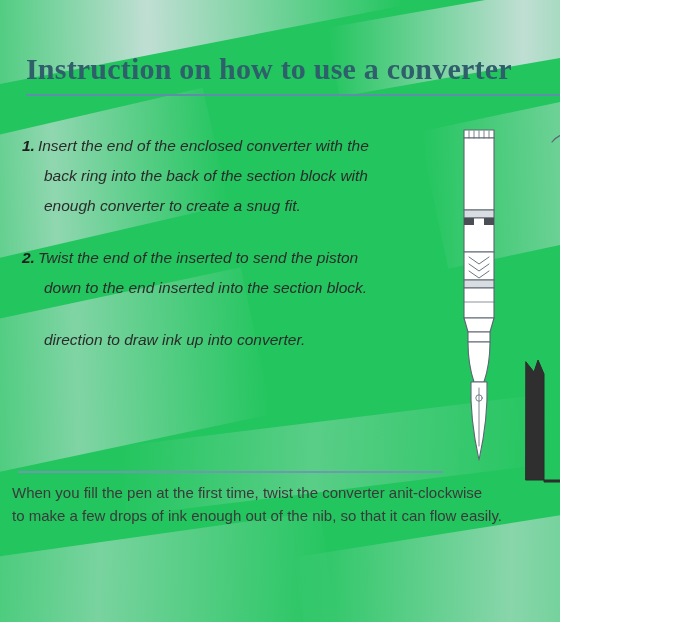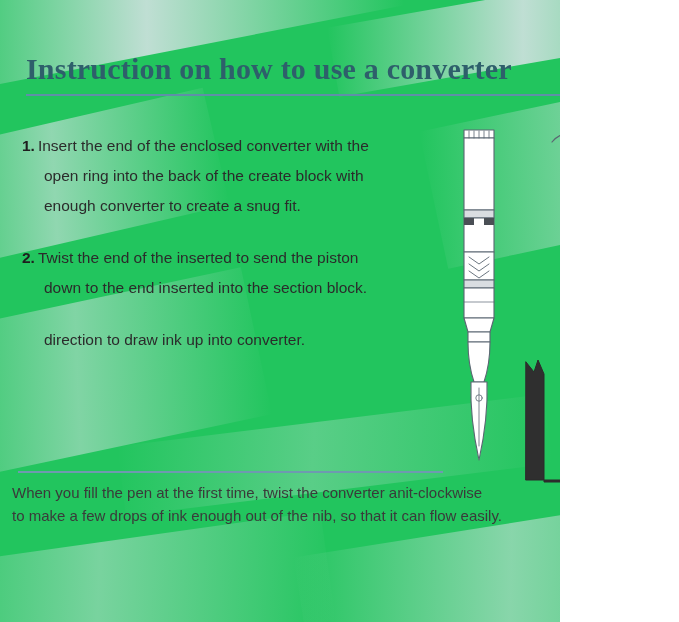--- a/index.html
+++ b/index.html
@@ -59,20 +59,21 @@
 
   
   .steps {
     position: absolute;
     left: 22px;
     top: 131px;
     width: 420px;
   }
   .step {
     margin-bottom: 22px;
+    font-style: italic;
   }
   .step-line {
     display: block;
     font-size: 15.5px;
     color: #2b2b2b;
     line-height: 30px;
     white-space: nowrap;
   }
   .step-num {
     font-weight: bold;
@@ -128,21 +129,21 @@
   <div class="streak s7"></div>
   <div class="streak s8"></div>
 
   <div class="heading">Instruction on how to use a converter</div>
   <div class="heading-rule"></div>
 
   <div class="steps">
 
     <div class="step">
       <span class="step-line"><span class="step-num">1.</span><span>Insert the end of the enclosed converter with the</span></span>
-      <span class="step-line indent">open ring into the back of the create block with</span>
+      <span class="step-line indent">back ring into the back of the section block with</span>
       <span class="step-line indent">enough converter to create a snug fit.</span>
     </div>
 
     <div class="step">
       <span class="step-line"><span class="step-num">2.</span><span>Twist the end of the inserted to send the piston</span></span>
       <span class="step-line indent">down to the end inserted into the section block.</span>
     </div>
 
     <div class="step">
       <span class="step-line indent">direction to draw ink up into converter.</span>

